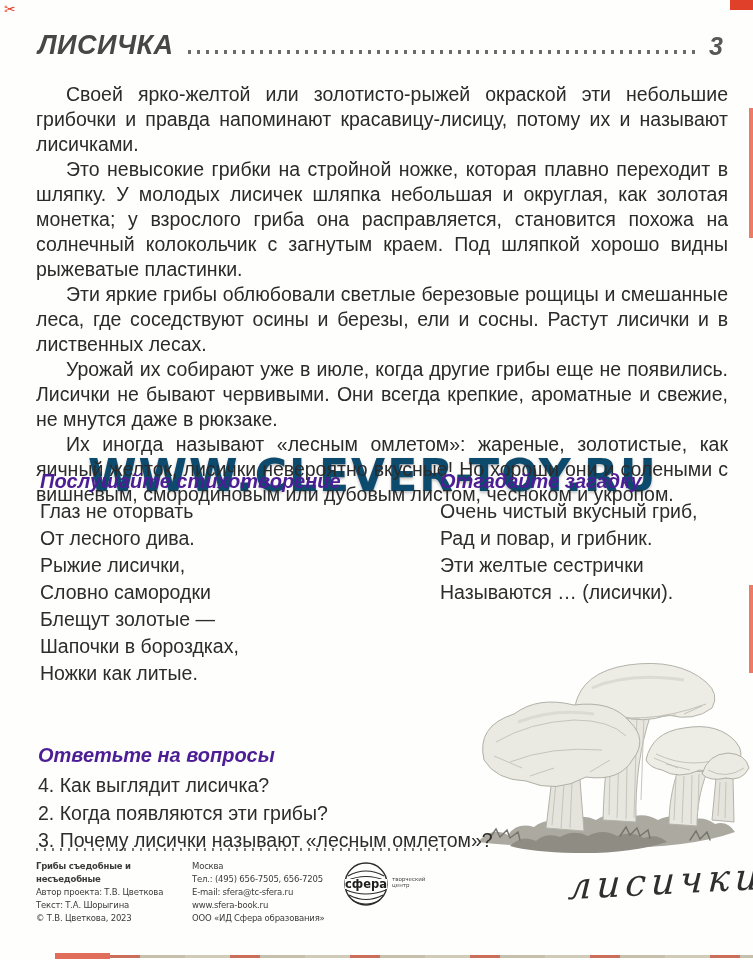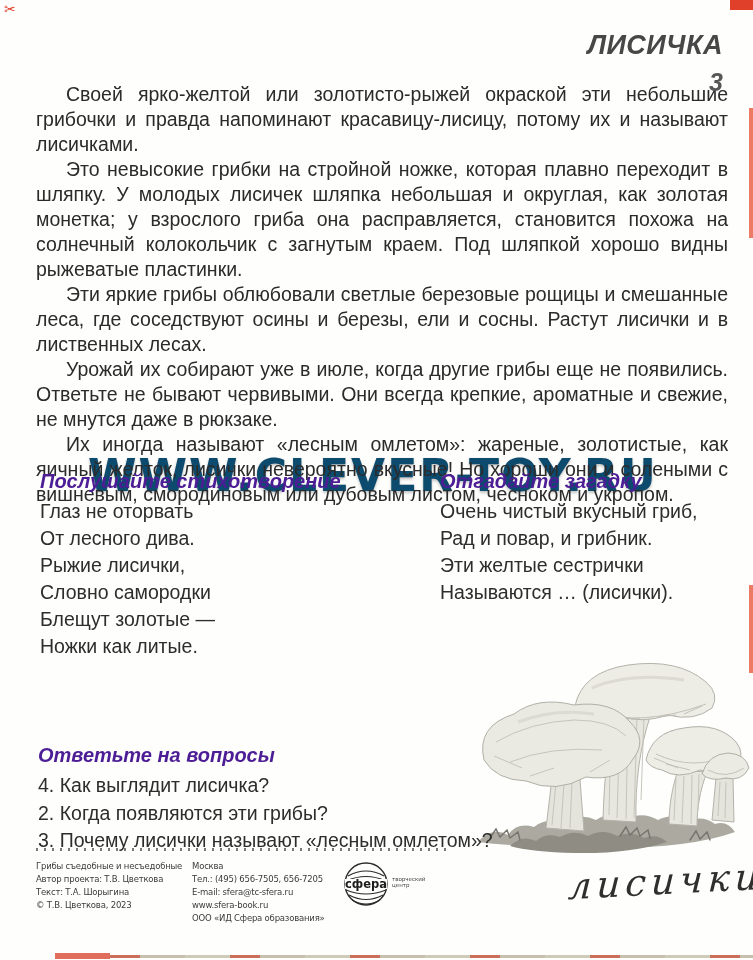--- a/index.html
+++ b/index.html
@@ -3,21 +3,21 @@
 <meta charset="utf-8">
 <style>
   html,body { margin:0; padding:0; background:#9a9a9a; }
   .page {
     position:relative; width:753px; height:960px; margin:0 auto;
     background:#fefefd; overflow:hidden;
     font-family:"Liberation Sans", sans-serif; color:#2d2d2d;
   }
 
   
-  .header { position:absolute; top:30px; left:38px; right:30px; display:flex; align-items:flex-end; z-index:2;flex-direction:column; }
+  .header { position:absolute; top:30px; left:38px; right:30px; display:flex; align-items:flex-end; z-index:2; }
   .title { font-size:27px; font-weight:bold; font-style:italic; color:#474747; letter-spacing:.5px; white-space:nowrap; }
   .leader { flex:1; height:4px; margin:0 10px 7px 14px;
             background:repeating-linear-gradient(90deg,#6b6b6b 0 3px, transparent 3px 9px); }
   .pagenum { font-size:25px; font-weight:bold; font-style:italic; color:#575757; }
 
   
   .body-text { position:absolute; top:82px; left:36px; width:692px; z-index:1;
                font-size:19.5px; line-height:25px; text-align:justify; color:#2b2b2b; }
   .body-text p { margin:0; text-indent:30px; }
 
@@ -40,21 +40,21 @@
 
   
   .illustration { position:absolute; left:470px; top:610px; width:282px; height:252px; z-index:0; }
 
   
   .separator { position:absolute; top:848px; left:36px; width:410px; height:3px;
                background:repeating-linear-gradient(90deg,#787878 0 2.5px, transparent 2.5px 8px); z-index:2; }
   .footer { position:absolute; top:858px; left:36px; width:690px; height:90px;
             font-family:"DejaVu Sans", sans-serif; color:#3b3b3b; z-index:2; }
   .f-col1 { position:absolute; left:0; top:2px; width:152px; font-size:8.5px; line-height:13px; letter-spacing:-.2px; }
-  .f-title { font-weight:normal; }
+  .f-title { font-weight:bold; }
   .f-col2 { position:absolute; left:156px; top:2px; width:180px; font-size:8.5px; line-height:13px; letter-spacing:-.2px; }
   .f-logo { position:absolute; left:306px; top:2px; width:90px; height:48px; }
   .logo-tagline { position:absolute; left:50px; top:16px; font-size:5.5px; line-height:6px; color:#444; width:38px; }
   .handwritten { position:absolute; left:532px; top:2px;
                  font-family:"DejaVu Serif", serif; font-style:italic;
                  font-size:37px; letter-spacing:5px; color:#2f2f2f;
                  transform:rotate(-3deg) skewX(-6deg); }
 
   
   .mark-scissors { position:absolute; left:4px; top:1px; color:#e0402a; font-size:14px; z-index:3; }
@@ -82,31 +82,32 @@
     <span class="leader"></span>
     <span class="pagenum">3</span>
   </div>
 
   <div class="watermark">WWW.CLEVER-TOY.RU</div>
 
   <div class="body-text">
     <p>Своей ярко-желтой или золотисто-рыжей окраской эти небольшие грибочки и правда напоминают красавицу-лисицу, потому их и называют лисичками.</p>
     <p>Это невысокие грибки на стройной ножке, которая плавно переходит в шляпку. У молодых лисичек шляпка небольшая и округлая, как золотая монетка; у взрослого гриба она расправляется, становится похожа на солнечный колокольчик с загнутым краем. Под шляпкой хорошо видны рыжеватые пластинки.</p>
     <p>Эти яркие грибы облюбовали светлые березовые рощицы и смешанные леса, где соседствуют осины и березы, ели и сосны. Растут лисички и в лиственных лесах.</p>
-    <p>Урожай их собирают уже в июле, когда другие грибы еще не появились. Ответьте не бывают червивыми. Они всегда крепкие, ароматные и свежие, не мнутся даже в рюкзаке.</p>
+    <p>Урожай их собирают уже в июле, когда другие грибы еще не появились. Лисички не бывают червивыми. Они всегда крепкие, ароматные и свежие, не мнутся даже в рюкзаке.</p>
     <p>Их иногда называют «лесным омлетом»: жареные, золотистые, как яичный желток, лисички невероятно вкусные! Но хороши они и солеными с вишневым, смородиновым или дубовым листом, чесноком и укропом.</p>
   </div>
 
   <div class="poem">
     <h3 class="section-heading">Послушайте стихотворение</h3>
     <div class="vline">Глаз не оторвать</div>
     <div class="vline">От лесного дива.</div>
     <div class="vline">Рыжие лисички,</div>
     <div class="vline">Словно самородки</div>
     <div class="vline">Блещут золотые —</div>
+    <div class="vline">Шапочки в бороздках,</div>
     <div class="vline">Ножки как литые.</div>
   </div>
 
   <div class="riddle">
     <h3 class="section-heading">Отгадайте загадку</h3>
     <div class="vline">Очень чистый вкусный гриб,</div>
     <div class="vline">Рад и повар, и грибник.</div>
     <div class="vline">Эти желтые сестрички</div>
     <div class="vline"><span>Называются … </span><span class="answer">(лисички).</span></div>
   </div>

